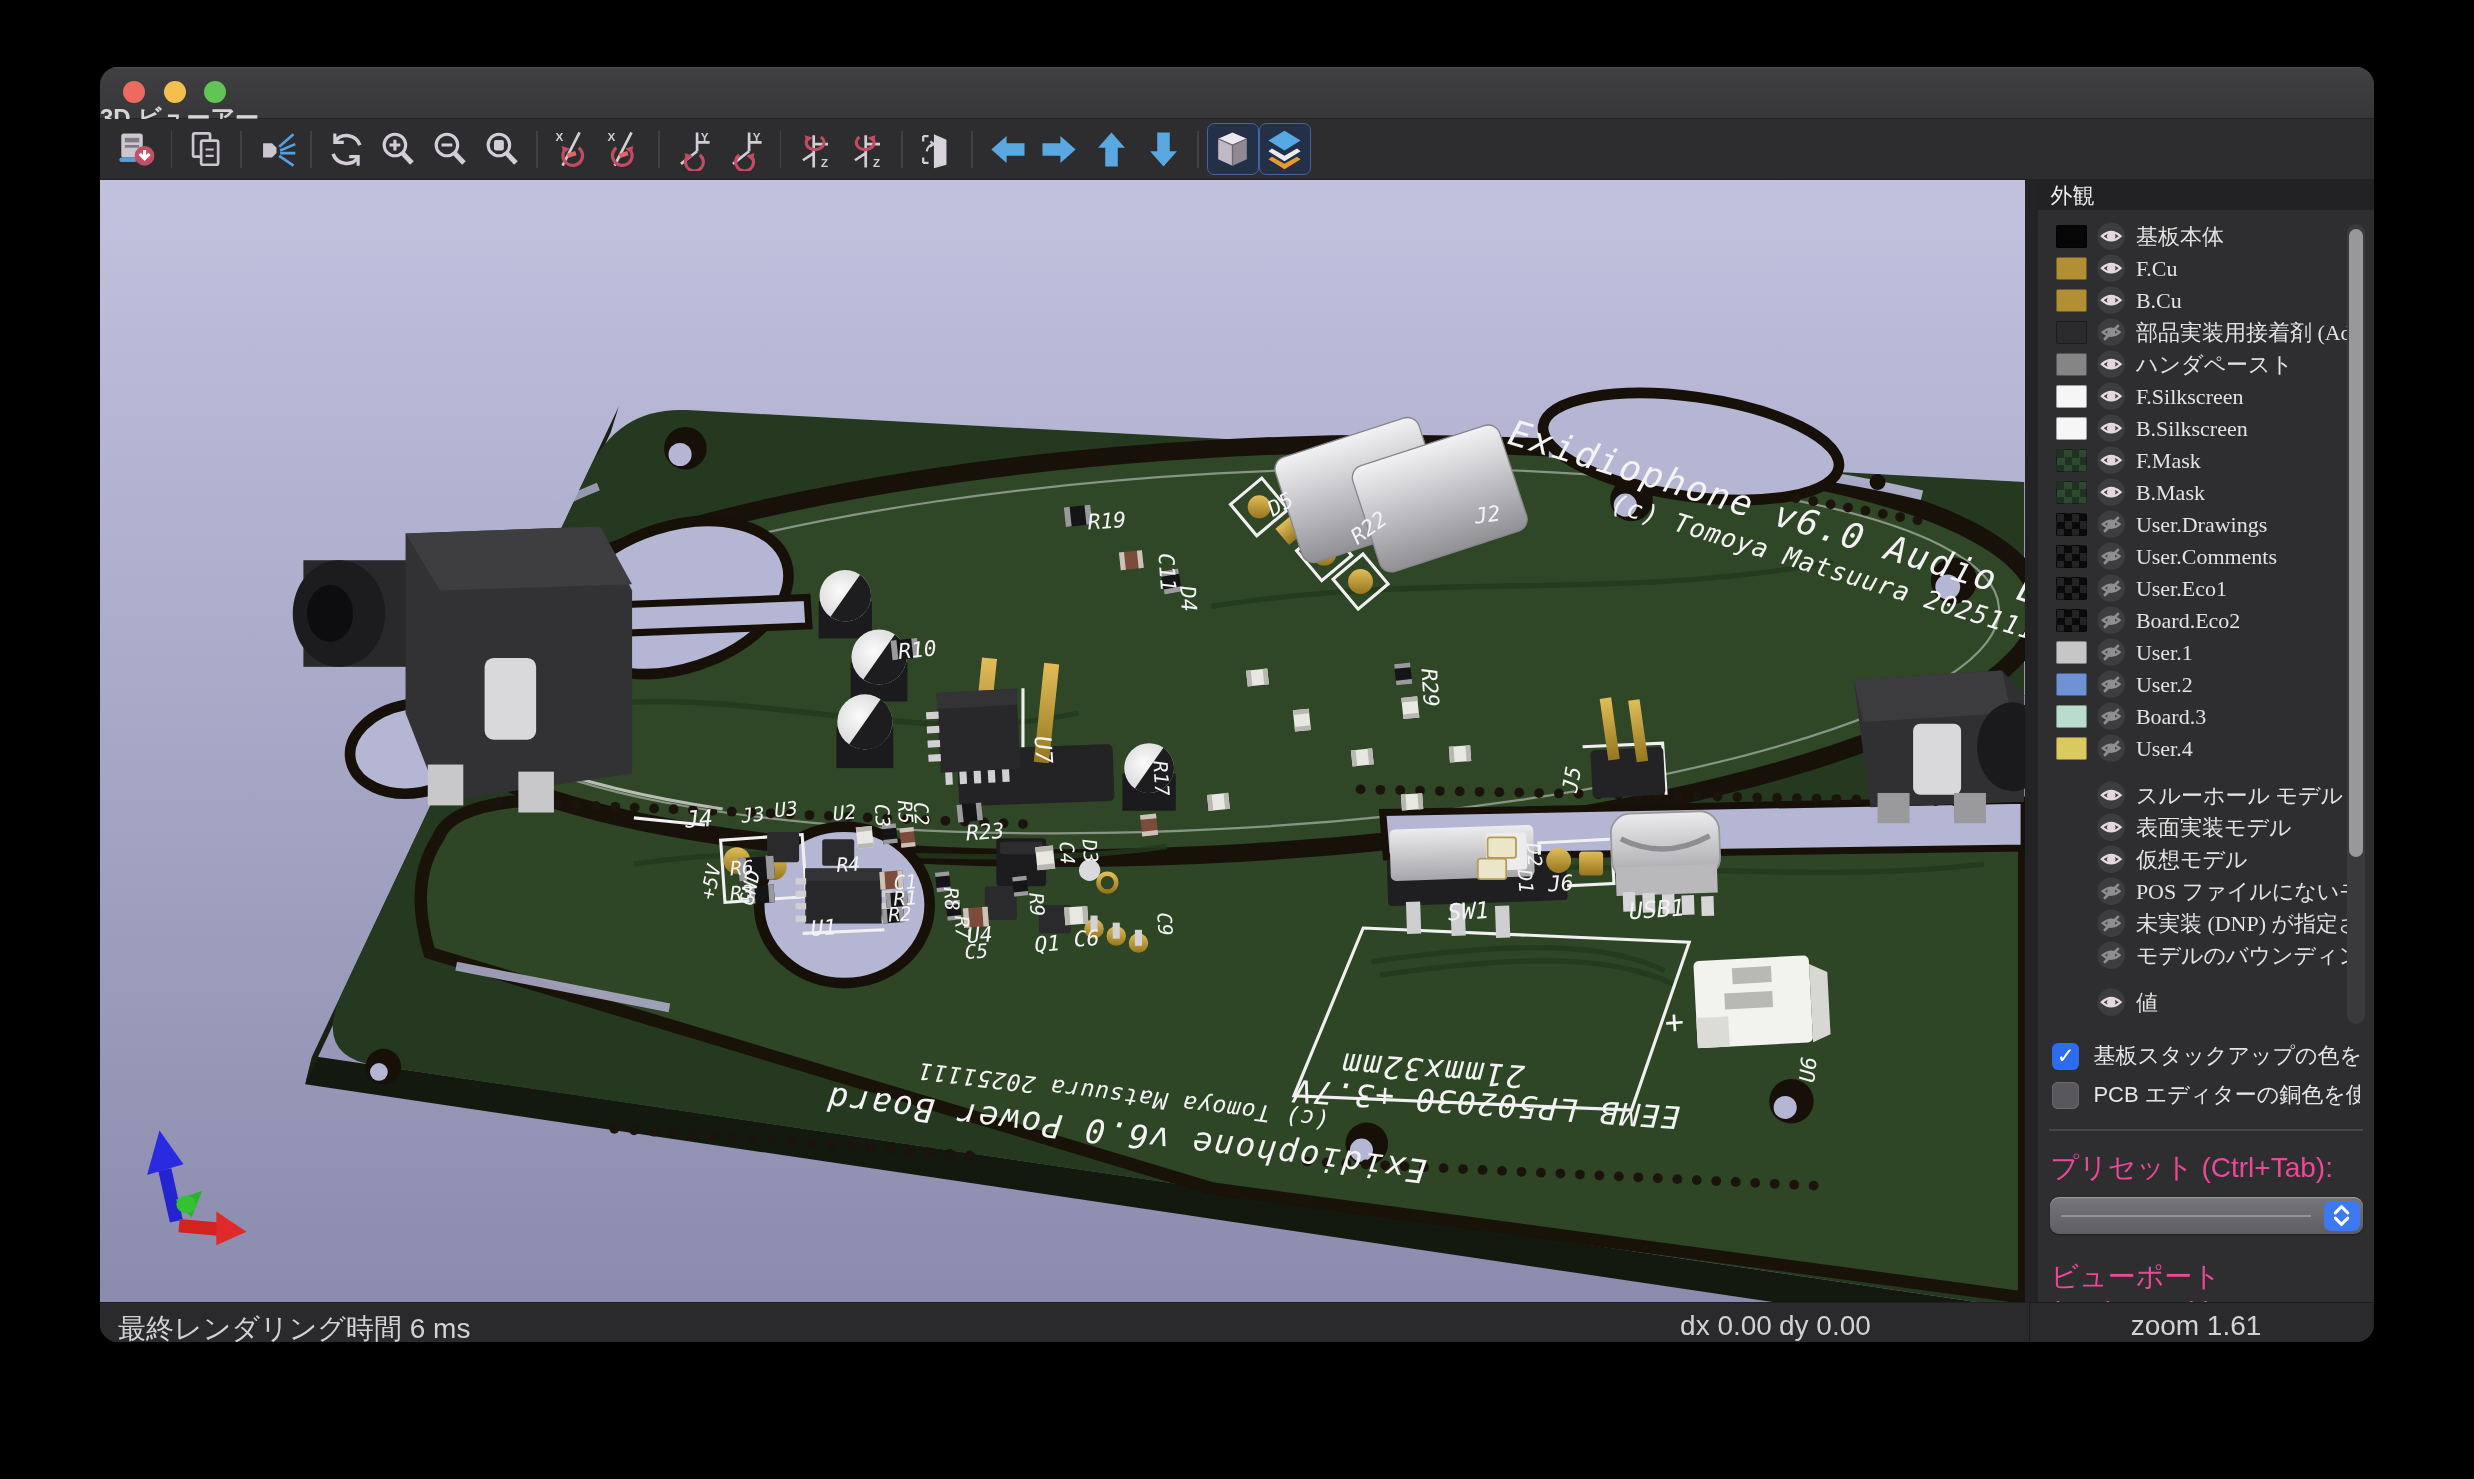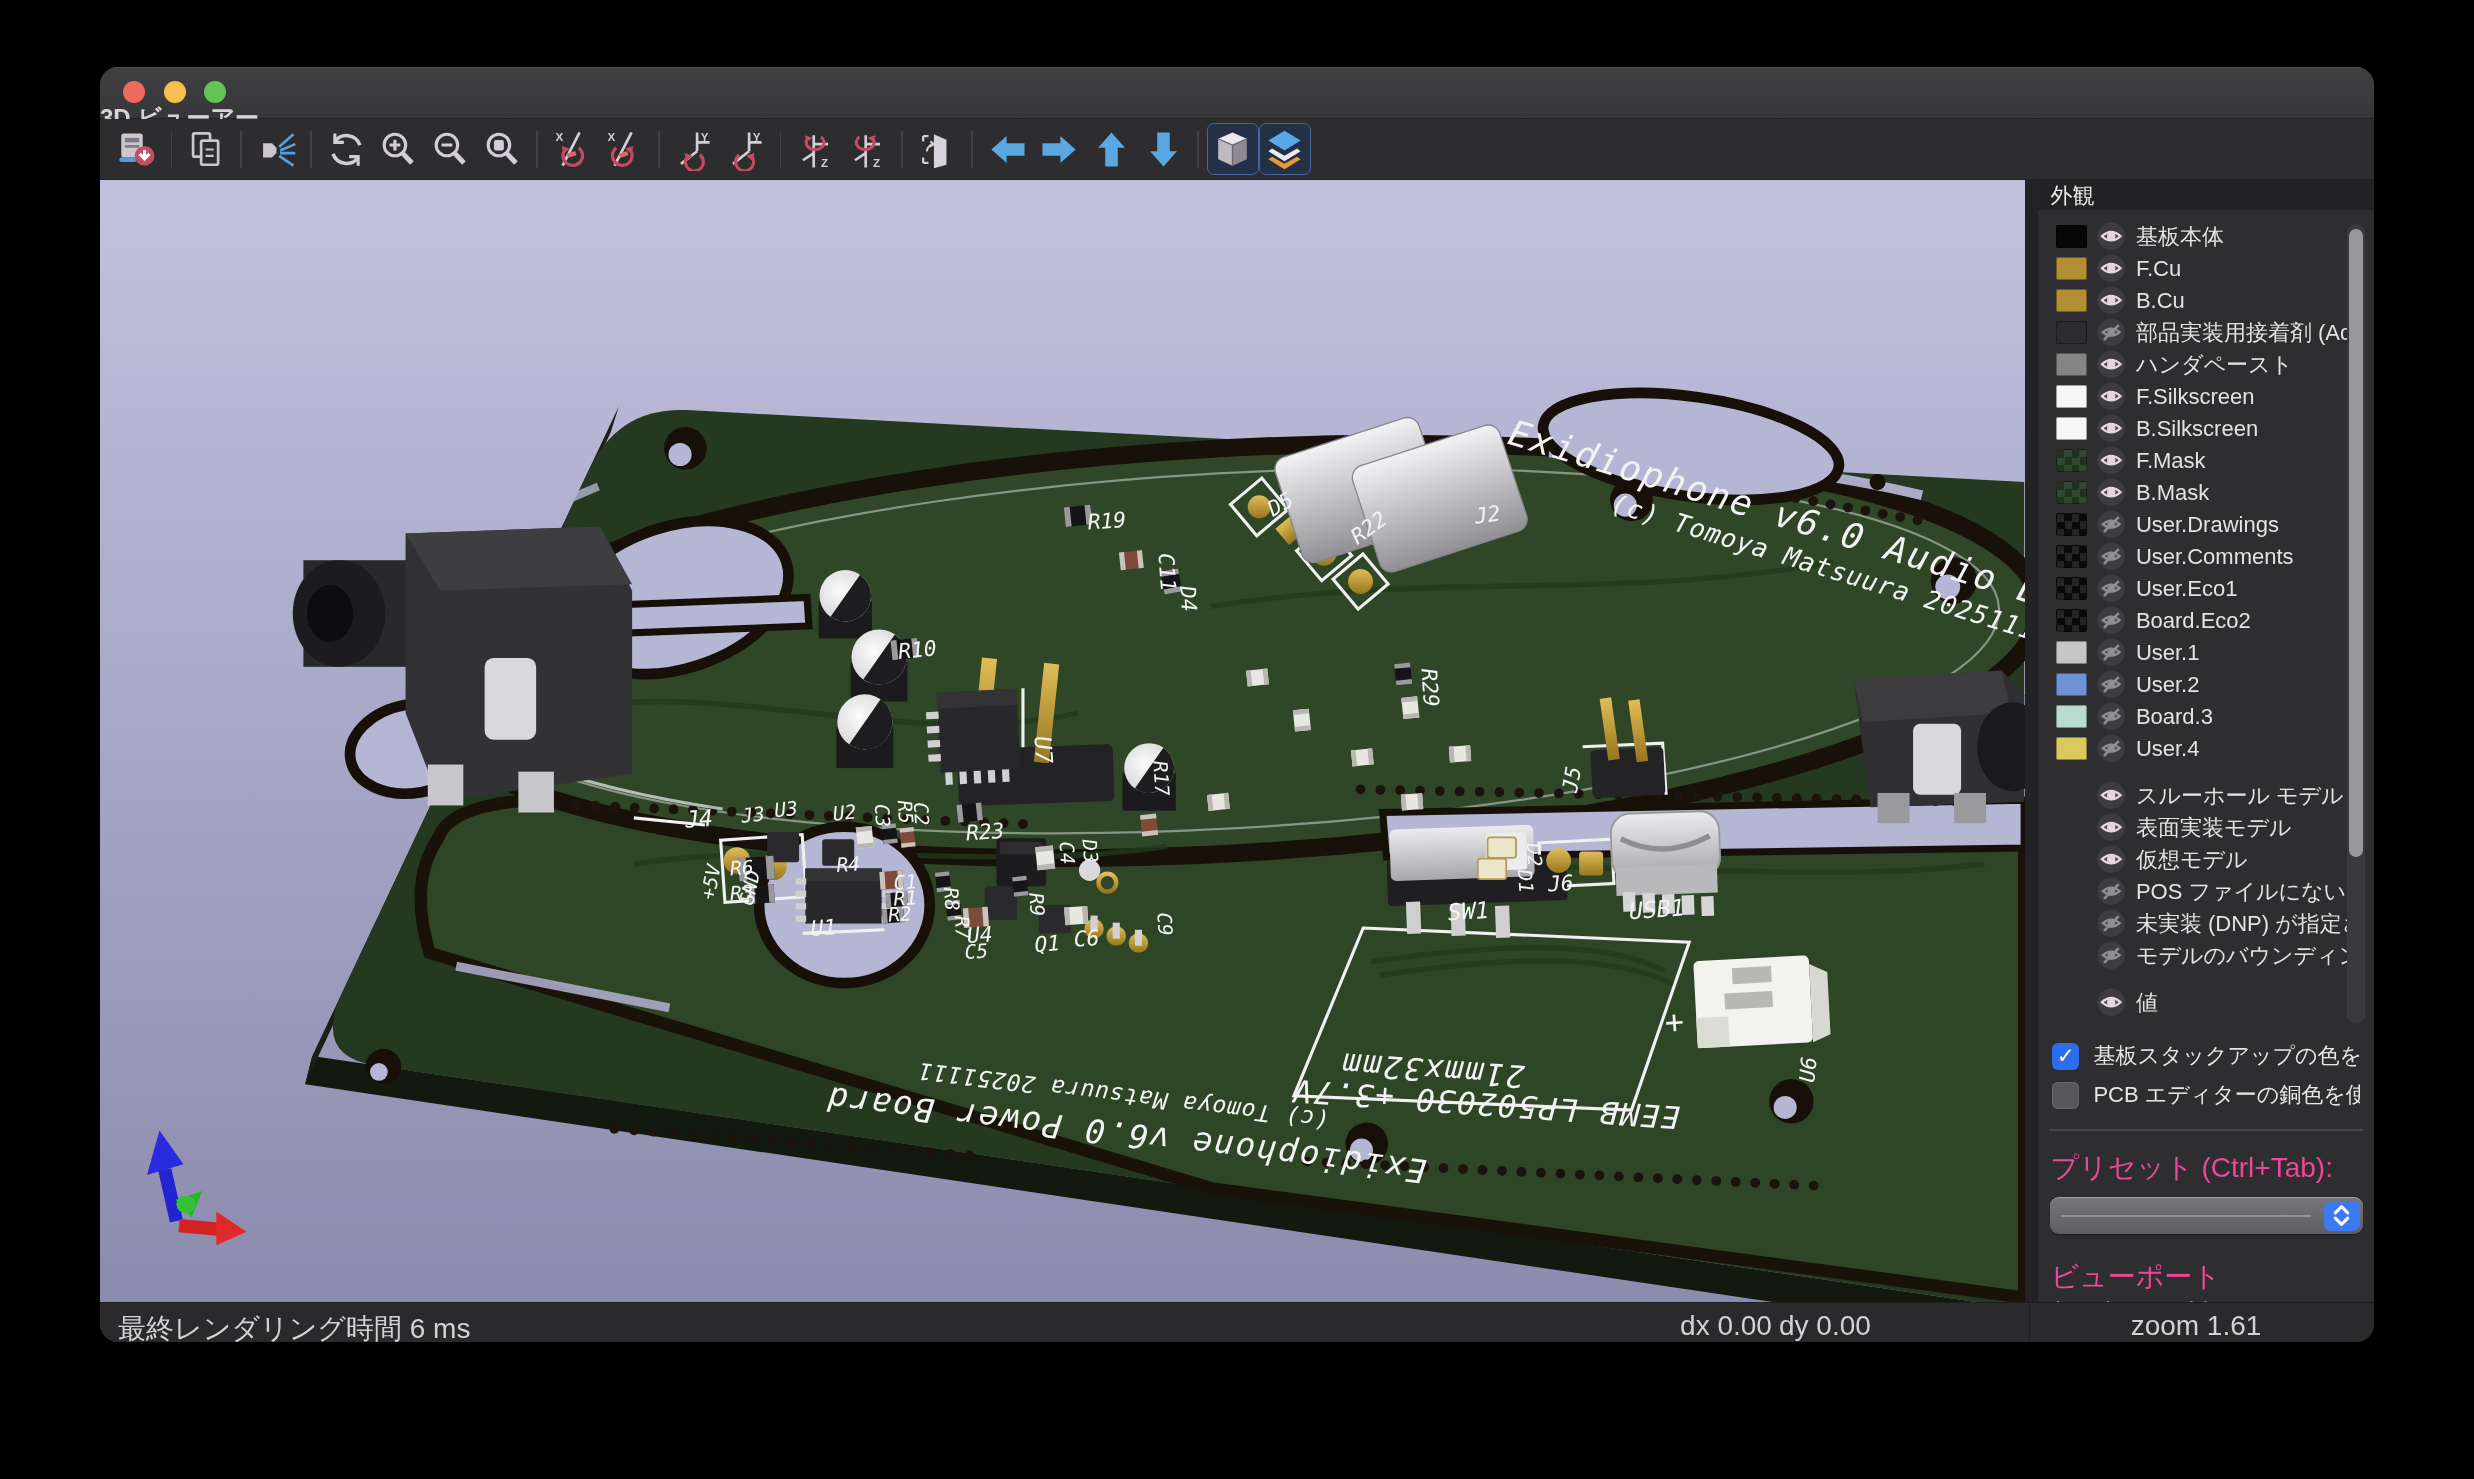--- a/index.html
+++ b/index.html
@@ -24,21 +24,21 @@
   .sidebar{position:absolute;left:1938px;top:113px;width:336px;height:1122px;background:#2e2e30;overflow:hidden;}
   .sb-header{height:30px;background:#222224;color:#ececec;font-size:22px;line-height:31px;padding-left:12.4px;}
   .sb-list{padding-top:10.7px;}
   .layer-row{height:32px;display:flex;align-items:center;}
   .swatch{width:29px;height:21.3px;margin-left:18px;border-radius:1.8px;flex:0 0 auto;border:0.9px solid rgba(0,0,0,.35);}
   .layer-row.no-swatch .swatch{visibility:hidden;}
   .eyewrap{width:28.4px;height:28.4px;margin-left:9.8px;flex:0 0 auto;}
   .eyewrap svg{width:28.4px;height:28.4px;display:block;}
   .layer-row.shown .eye-closed{display:none;}
   .layer-row.hid .eye-open{display:none;}
-  .llabel{margin-left:10.7px;color:#e3e3e3;font-size:22px;white-space:nowrap;overflow:hidden;max-width:224px;flex:0 0 auto;}
+  .llabel{margin-left:10.7px;color:#e3e3e3;font-size:22px;white-space:nowrap;overflow:hidden;max-width:224px;flex:0 0 auto;font-family:Liberation Serif, serif;}
   .list-gap{height:15px;}
   .sb-checks{margin-top:18px;}
   .check-row{display:flex;align-items:center;height:39px;padding-left:14.2px;gap:14.2px;}
   .cb{width:27px;height:27px;border-radius:6.2px;background:#58585c;box-shadow:inset 0 0 0 0.9px #69696d;flex:0 0 auto;}
   .cb.checked{background:#2d6cec;box-shadow:none;color:#fff;font-size:21.3px;font-weight:700;display:flex;align-items:center;justify-content:center;}
   .cb-label{color:#e6e6e6;font-size:22px;white-space:nowrap;overflow:hidden;max-width:267px;}
   .sb-divider{height:1.8px;background:#47474a;margin:14.2px 10.7px 0 10.7px;}
   .sb-label{padding:18px 0 7.1px 12.4px;color:#ec4899;font-size:28px;}
   .combo{margin:3.6px 10.7px 5.3px 12.4px;height:37px;border-radius:9px;background:linear-gradient(#77777b,#5e5e62);position:relative;box-shadow:inset 0 0.9px 0 rgba(255,255,255,.3),0 0.9px 1.8px rgba(0,0,0,.4);}
   .combo .cline{position:absolute;left:10.7px;right:52px;top:18px;height:1.8px;background:#a2a2a6;opacity:.75;}

